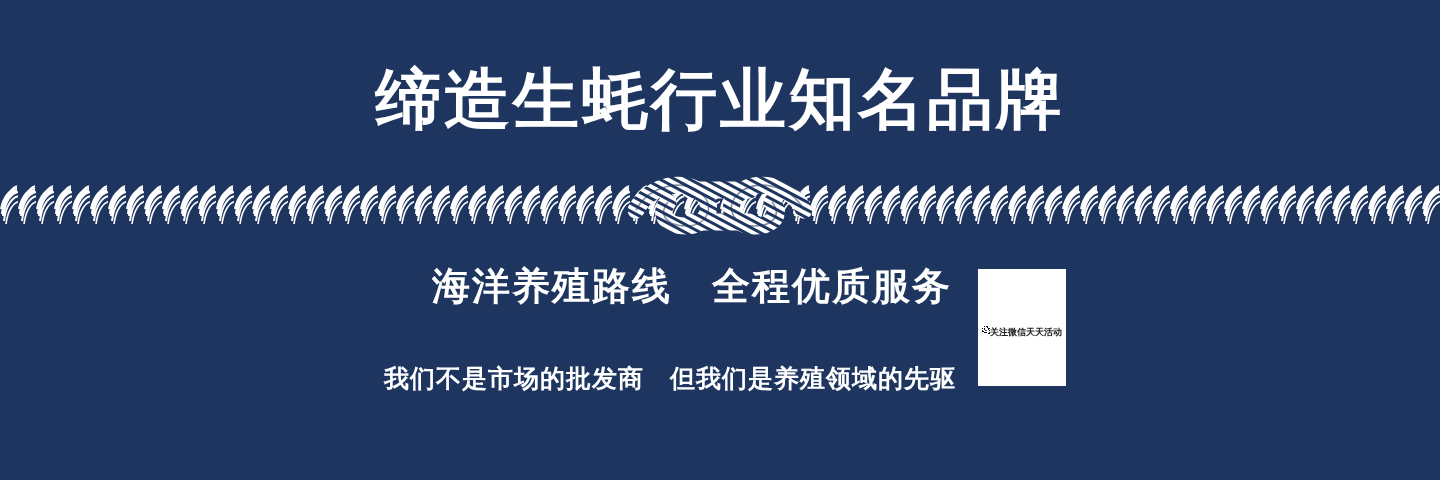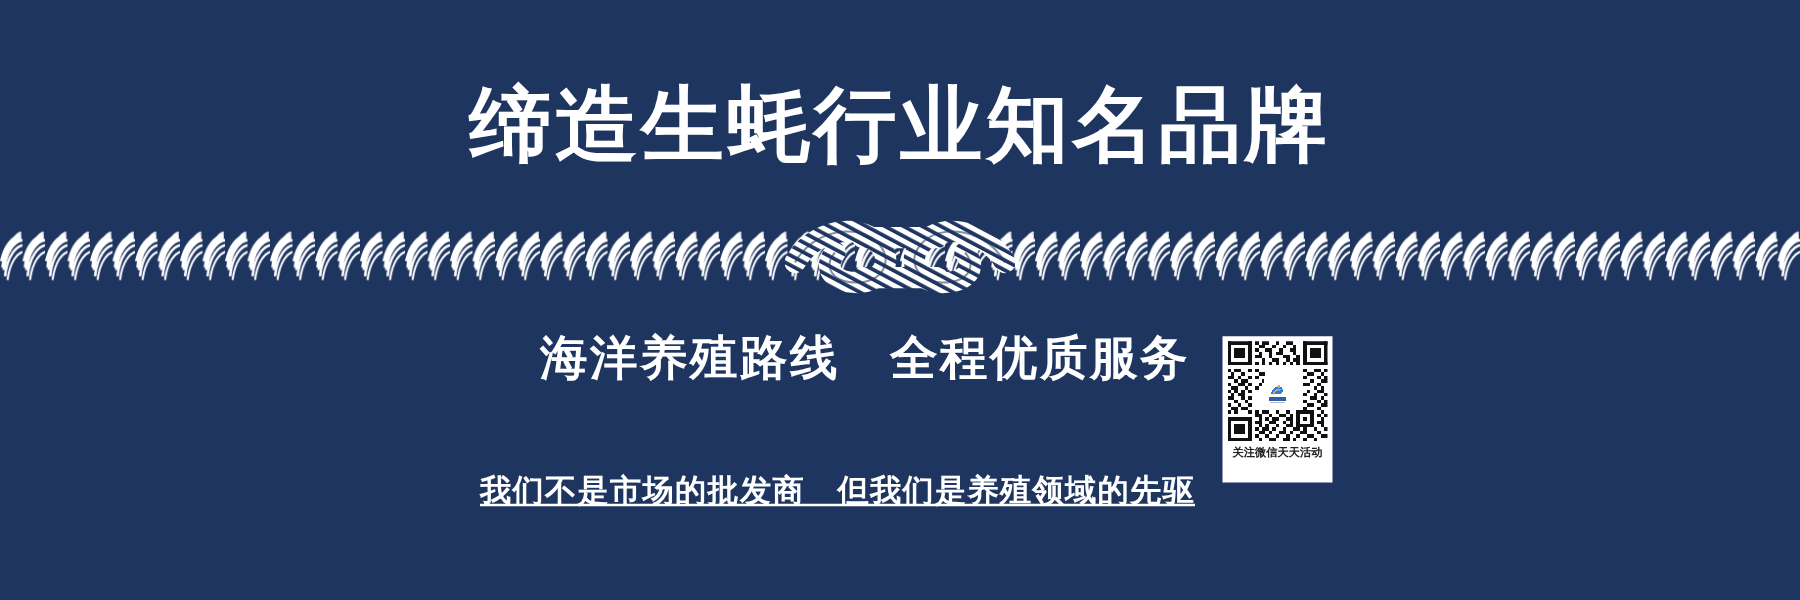--- a/index.html
+++ b/index.html
@@ -88,34 +88,34 @@
     color: #ffffff;
     font-size: 25px;
     line-height: 34px;
     font-weight: bold;
     letter-spacing: 1px;
     white-space: pre;
     padding-right: 100px;
     box-sizing: border-box;
   }
   .copy-1 { top: 320px; }
-  .copy-2 { top: 376px; text-decoration: underline; }
+  .copy-2 { top: 362px; }
 
   
   .qr-panel {
     position: absolute;
     left: 978px;
     top: 269px;
     width: 88px;
     height: 117px;
     background: #ffffff;
     box-sizing: border-box;
     padding: 4px 4px 0 4px;
     display: flex;
-    flex-direction: column;
+    flex-direction: row;
     align-items: center;
   }
   .qr-code {
     width: 80px;
     height: 80px;
     display: block;
   }
   .qr-caption {
     margin-top: 4px;
     font-size: 9px;

